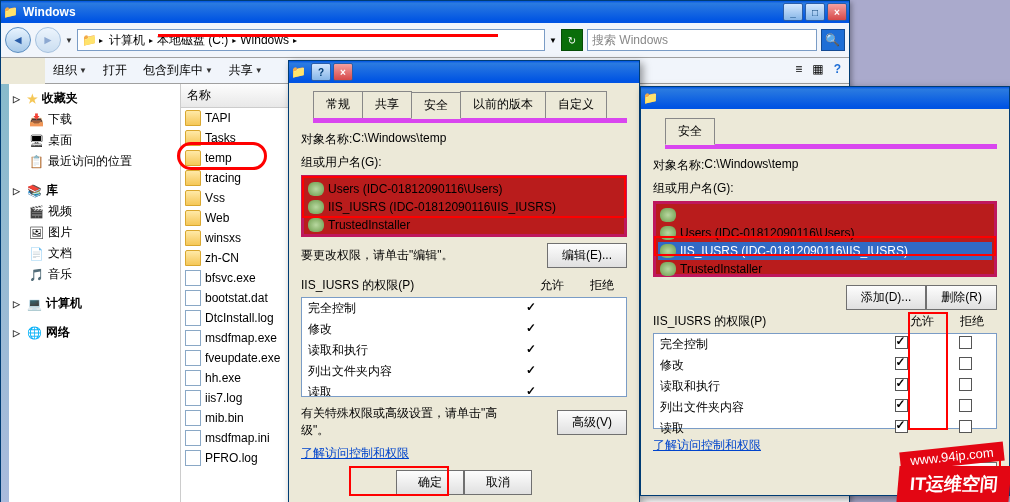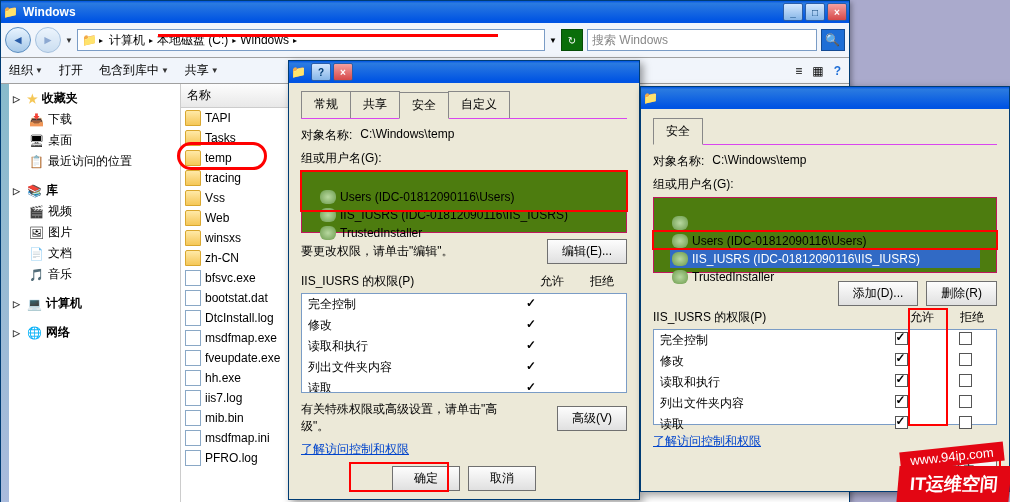--- a/index.html
+++ b/index.html
@@ -16,21 +16,21 @@
 .explorer { left: 0; top: 0; width: 850px; height: 502px; }
 .nav-row { background: #f1f5fb; border-bottom: 1px solid #a0a0a0; padding: 4px; display: flex; align-items: center; gap: 4px; }
 .nav-btn { width: 26px; height: 26px; border-radius: 50%; background: linear-gradient(#e8f4ff,#a6c8e8); border: 1px solid #5a8dc0; display: flex; align-items: center; justify-content: center; color: #2a5da8; font-weight: bold; }
 .addr-bar { flex: 1; background: #fff; border: 1px solid #7a9cc6; height: 22px; display: flex; align-items: center; padding: 0 4px; position: relative; }
 .addr-bar .crumb { padding: 2px 4px; }
 .addr-highlight { position: absolute; top: 4px; left: 80px; height: 3px; width: 340px; background: red; }
 .go-btn { width: 22px; height: 22px; background: #0a6e0a; border: 1px solid #064d06; color: #fff; display: flex; align-items: center; justify-content: center; font-size: 10px; }
 .search-bar { width: 230px; background: #fff; border: 1px solid #7a9cc6; height: 22px; display: flex; align-items: center; padding: 0 4px; color: #888; }
 .search-btn { width: 24px; height: 22px; background: #1e6ed6; border: 1px solid #134a94; display: flex; align-items: center; justify-content: center; color: #fff; }
 
-.toolbar-row { background: #f1f5fb; border-bottom: 1px solid #a0a0a0; padding: 4px 8px; display: flex; align-items: center; gap: 16px; }
+.toolbar-row { background: #f1f5fb; border-bottom: 1px solid #a0a0a0; padding: 4px 8px; display: flex; align-items: flex-start; gap: 16px; margin-left: 44px; }
 .tb-item { display: flex; align-items: center; gap: 2px; cursor: pointer; }
 .tb-item .drop { font-size: 8px; color: #333; }
 .tb-right { margin-left: auto; display: flex; gap: 10px; align-items: center; }
 
 .body-area { display: flex; height: calc(100% - 78px); }
 .sidebar-left { width: 8px; background: linear-gradient(#8bc,#abd); }
 .tree-pane { width: 172px; background: #fff; border-right: 1px solid #ccc; padding: 4px 2px; overflow: hidden; }
 .tree-group { margin-bottom: 8px; }
 .tree-hdr { display: flex; align-items: center; gap: 4px; font-weight: bold; padding: 2px; }
 .tree-item { display: flex; align-items: center; gap: 4px; padding: 2px 2px 2px 18px; cursor: pointer; }
@@ -42,41 +42,41 @@
 .file-row { display: flex; align-items: center; gap: 4px; padding: 2px 4px; cursor: pointer; }
 .file-row.hl { position: relative; }
 .red-circle { position: absolute; border: 3px solid red; border-radius: 18px; width: 90px; height: 28px; pointer-events: none; }
 .file-ico { width: 16px; height: 16px; display: inline-block; }
 .folder-ico { background: linear-gradient(#ffe9a8,#f5c757); border: 1px solid #d9a72f; border-radius: 2px 2px 0 0; }
 .exe-ico { background: #fff; border: 1px solid #8aa8c6; }
 
 
 .dialog { position: absolute; background: #ece9d8; border: 1px solid #003c74; box-shadow: 3px 3px 8px rgba(0,0,0,0.4); }
 .dlg-body { padding: 8px 12px; }
-.tabs { display: flex; border-bottom: 1px solid #d946ef; margin-bottom: 8px; }
+.tabs { display: flex; border-bottom: 5px solid #d946ef; margin-bottom: 8px; margin-left: 12px; }
 .tab { padding: 4px 12px; border: 1px solid #888; border-bottom: none; background: #ece9d8; margin-right: -1px; cursor: pointer; }
 .tab.active { background: #ece9d8; position: relative; top: 1px; border-bottom: 1px solid #ece9d8; }
-.field-row { margin: 6px 0; display: flex; gap: 8px; }
-.list-box { background: #4d7c0f; border: 1px solid #be185d; padding: 16px; position: relative; }
+.field-row { margin: 6px 0; display: flex; }
+.list-box { background: #b91c1c; border: 3px solid #be185d; padding: 2px; position: relative; }
 .list-row { display: flex; align-items: center; gap: 4px; padding: 2px; }
 .list-row.sel { background: #316ac5; color: #fff; }
 .grp-ico { width: 16px; height: 14px; display: inline-block; background: radial-gradient(#b8d8a0,#6a9a4a); border-radius: 6px; }
 .red-box { position: absolute; border: 2px solid red; pointer-events: none; }
 .perm-table { width: 100%; background: #fff; border: 1px solid #7a9cc6; }
 .perm-hdr { display: flex; padding: 3px 6px; font-weight: normal; }
 .perm-hdr .p-label { flex: 1; font-weight: normal; }
 .perm-hdr .p-col { width: 50px; text-align: center; }
 .perm-row { display: flex; padding: 2px 6px; gap: 14px; }
 .perm-row .p-label { flex: 1; }
 .perm-row .p-col { width: 50px; text-align: center; }
 .checkmark { color: #000; font-weight: bold; }
 .checkbox { width: 13px; height: 13px; display: inline-block; border: 1px solid #555; background: #fff; position: relative; }
 .checkbox.checked::after { content: "✓"; position: absolute; top: -3px; left: 0; font-size: 12px; font-weight: bold; }
 .btn { background: linear-gradient(#fdfdfd,#e0e0e0); border: 1px solid #707070; padding: 3px 14px; cursor: pointer; min-width: 68px; text-align: center; }
-.btn-row { display: flex; gap: 8px; justify-content: flex-end; margin-top: 8px; }
+.btn-row { display: flex; justify-content: flex-end; margin-top: 8px; }
 .link { color: #0044cc; text-decoration: underline; cursor: pointer; }
 
 .watermark { position: absolute; bottom: 0; right: 0; background: #e30613; color: #fff; font-size: 18px; font-weight: bold; padding: 6px 12px; transform: skewX(-5deg); }
 .watermark-url { position: absolute; bottom: 36px; right: 6px; background: #e30613; color: #fff; font-size: 13px; padding: 2px 10px; transform: rotate(-6deg); }
 </style>
 </head>
 <body>
 
 <div class="window explorer">
   <div class="titlebar">
@@ -279,20 +279,21 @@
     <div class="title-btns">
       <div class="title-btn">?</div>
       <div class="title-btn close">×</div>
     </div>
   </div>
   <div class="dlg-body">
     <div class="tabs" id="props-tabs">
         <div class="tab">常规</div>
         <div class="tab">共享</div>
         <div class="tab active">安全</div>
+        <div class="tab">以前的版本</div>
         <div class="tab">自定义</div>
       </div>
     <div class="field-row">
       <span>对象名称:</span>
       <span>C:\Windows\temp</span>
     </div>
     <div>组或用户名(G):</div>
     <div class="list-box" style="height:62px;margin:4px 0;" id="props-groups">
       <div class="red-box" style="left:-2px;top:-2px;right:-2px;height:42px;"></div>
     <div class="list-row">

